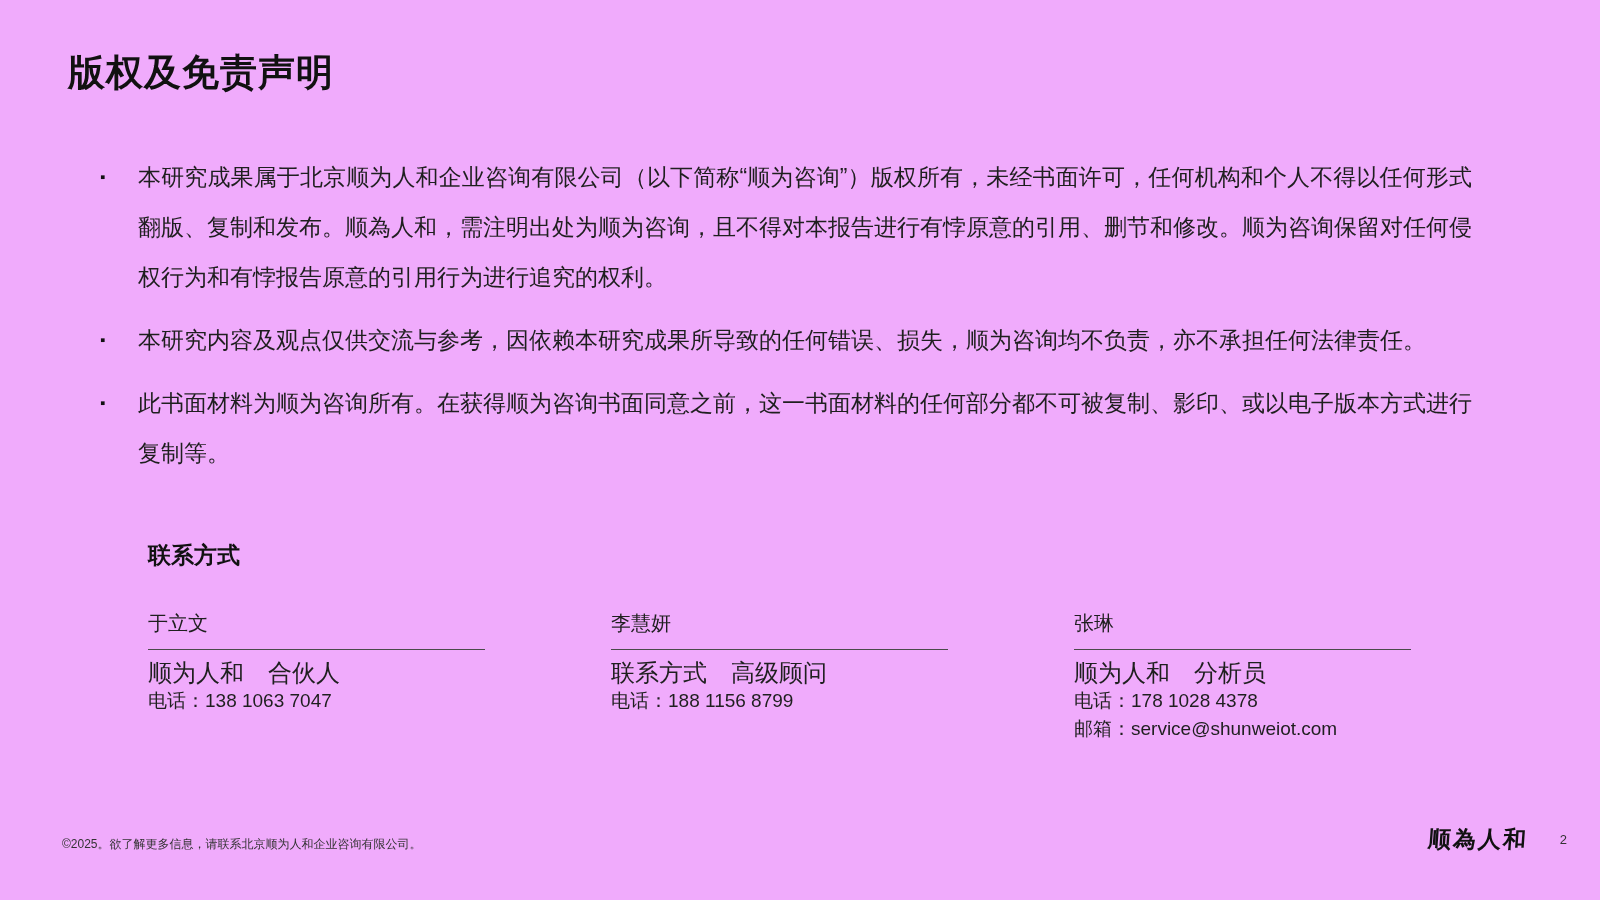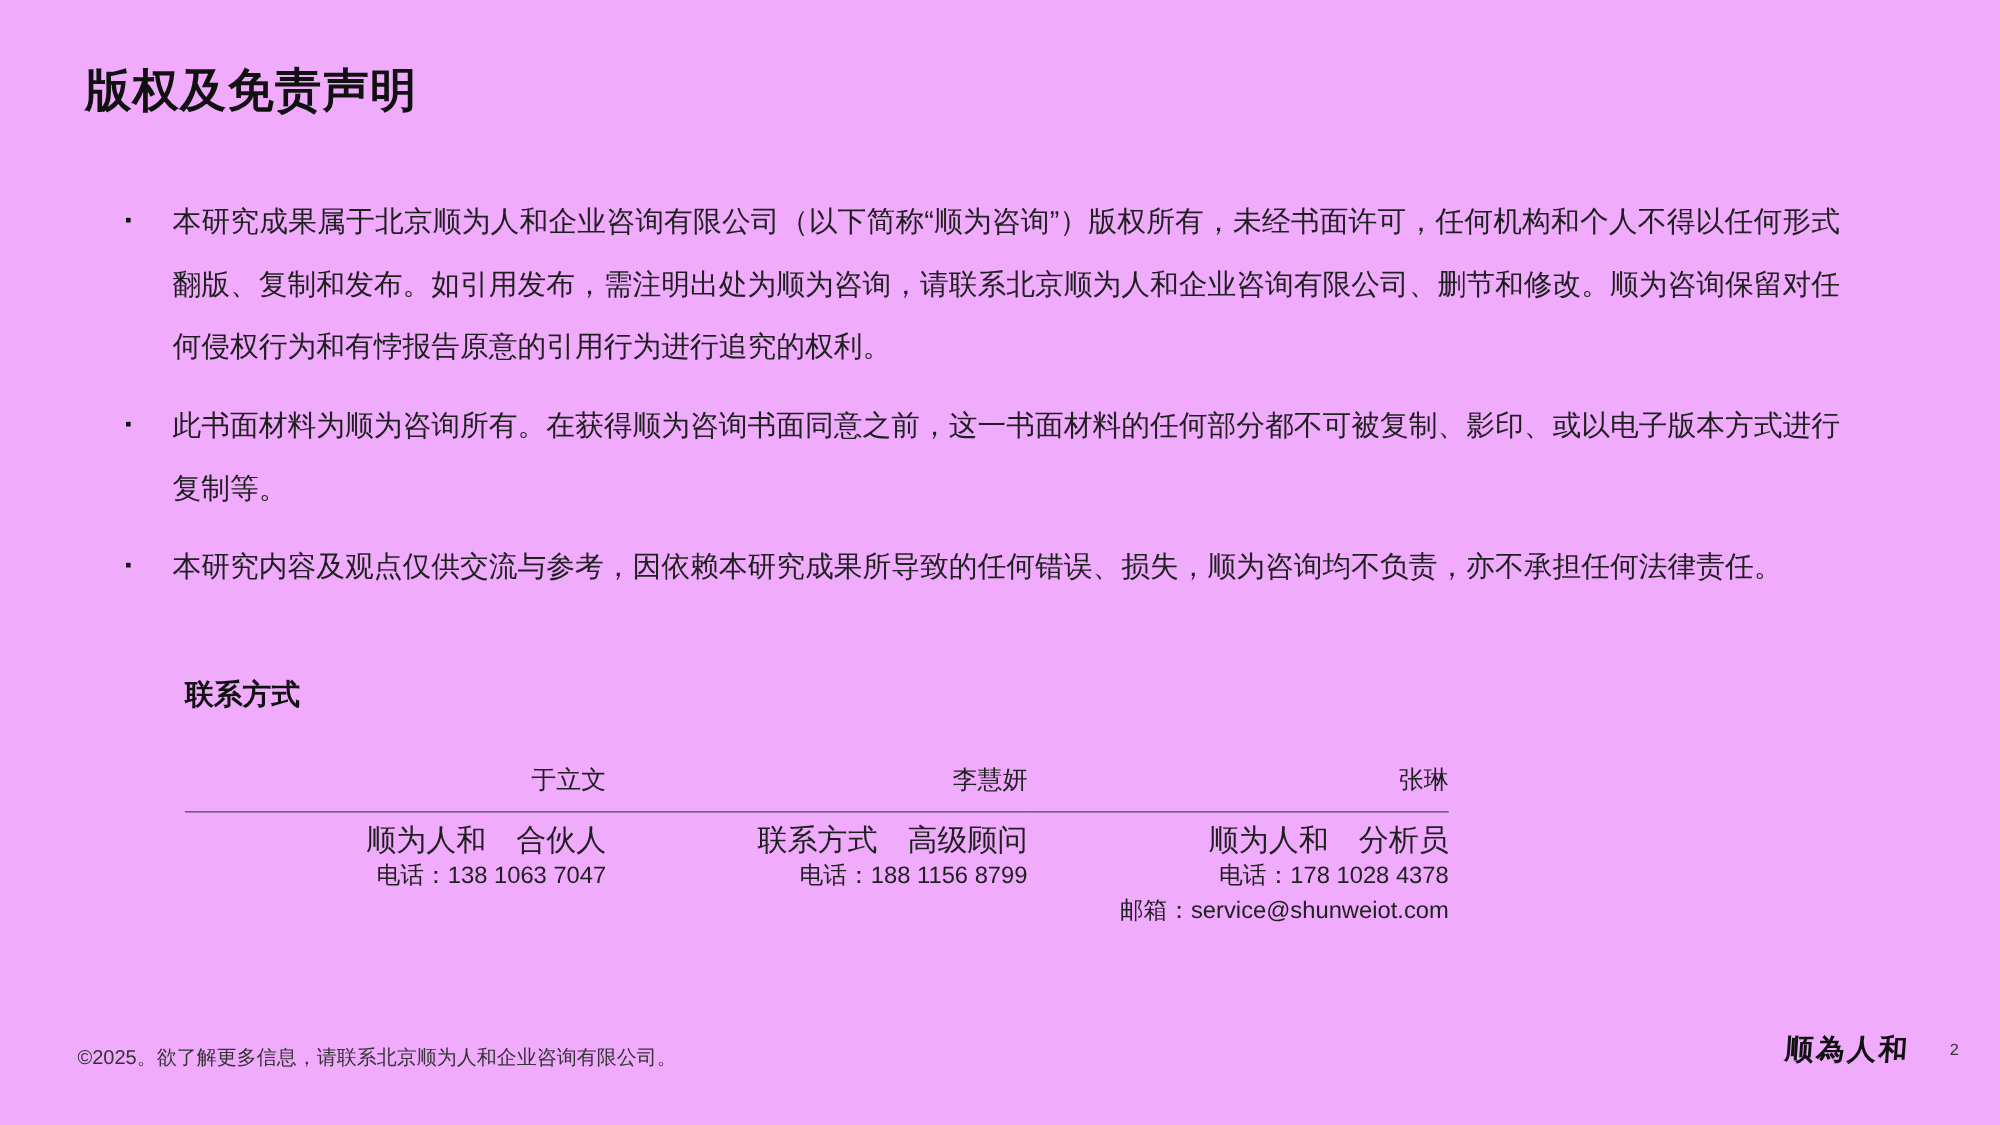--- a/index.html
+++ b/index.html
@@ -61,21 +61,21 @@
     margin: 0;
     font-size: 23px;
     font-weight: 700;
     color: #111111;
   }
   .contact-grid {
     position: absolute;
     left: 148px;
     top: 610px;
     display: flex;
-    text-align: right;
+    gap: 126px;
   }
   .contact-card {
     width: 337px;
   }
   .contact-name {
     font-size: 20px;
     color: #1f1f1f;
     padding-bottom: 12px;
     border-bottom: 1px solid #4a4a4a;
   }
@@ -89,21 +89,21 @@
   .contact-phone, .contact-email {
     font-size: 19px;
     line-height: 28px;
     color: #1f1f1f;
     white-space: nowrap;
   }
   .footer-left {
     position: absolute;
     left: 62px;
     top: 836px;
-    font-size: 16px;
+    font-size: 12px;
     color: #333333;
   }
   .footer-right {
     position: absolute;
     right: 62px;
     top: 824px;
     display: flex;
     align-items: center;
     gap: 32px;
   }
@@ -122,27 +122,27 @@
 </style>
 </head>
 <body>
 
 <div class="slide">
 
   <h1 class="page-title">版权及免责声明</h1>
 
   <div class="bullets">
     <div class="bullet-item">
-      <p>本研究成果属于北京顺为人和企业咨询有限公司（以下简称“顺为咨询”）版权所有，未经书面许可，任何机构和个人不得以任何形式翻版、复制和发布。如引用发布，需注明出处为顺为咨询，请联系北京顺为人和企业咨询有限公司、删节和修改。顺为咨询保留对任何侵权行为和有悖报告原意的引用行为进行追究的权利。</p>
+      <p>本研究成果属于北京顺为人和企业咨询有限公司（以下简称“顺为咨询”）版权所有，未经书面许可，任何机构和个人不得以任何形式翻版、复制和发布。顺為人和，需注明出处为顺为咨询，且不得对本报告进行有悖原意的引用、删节和修改。顺为咨询保留对任何侵权行为和有悖报告原意的引用行为进行追究的权利。</p>
+    </div>
+    <div class="bullet-item">
+      <p>本研究内容及观点仅供交流与参考，因依赖本研究成果所导致的任何错误、损失，顺为咨询均不负责，亦不承担任何法律责任。</p>
     </div>
     <div class="bullet-item">
       <p>此书面材料为顺为咨询所有。在获得顺为咨询书面同意之前，这一书面材料的任何部分都不可被复制、影印、或以电子版本方式进行复制等。</p>
-    </div>
-    <div class="bullet-item">
-      <p>本研究内容及观点仅供交流与参考，因依赖本研究成果所导致的任何错误、损失，顺为咨询均不负责，亦不承担任何法律责任。</p>
     </div>
   </div>
 
   <h2 class="contacts-heading">联系方式</h2>
 
   <div class="contact-grid">
     <div class="contact-card">
       <div class="contact-name">于立文</div>
       <div class="contact-role">顺为人和　合伙人</div>
       <div class="contact-phone">电话：138 1063 7047</div>

